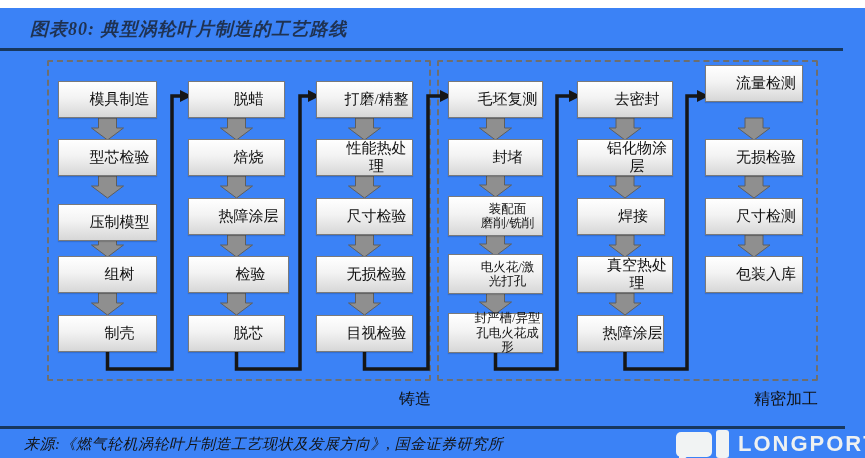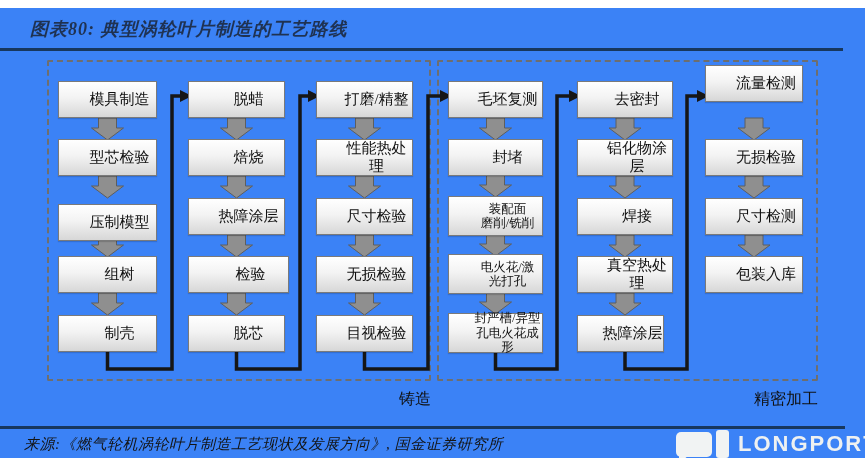--- a/index.html
+++ b/index.html
@@ -112,21 +112,21 @@
   <div class="pbox" style="left:448px;top:131px;width:95px">封堵</div>
   <div class="pbox two" style="left:448px;top:188px;width:95px">装配面
 磨削/铣削</div>
   <div class="pbox two" style="left:448px;top:246px;width:95px">电火花/激
 光打孔</div>
   <div class="pbox two" style="left:448px;top:305px;width:95px">封严槽/异型
 孔电火花成形</div>
 
   <div class="pbox" style="left:577px;top:73px;width:96px">去密封</div>
   <div class="pbox" style="left:577px;top:131px;width:96px">铝化物涂层</div>
-  <div class="pbox" style="left:577px;top:190px;width:96px">焊接</div>
+  <div class="pbox" style="left:577px;top:190px;width:88px">焊接</div>
   <div class="pbox" style="left:577px;top:248px;width:96px">真空热处理</div>
   <div class="pbox" style="left:577px;top:307px;width:87px">热障涂层</div>
 
   <div class="pbox" style="left:705px;top:57px;width:98px">流量检测</div>
   <div class="pbox" style="left:705px;top:131px;width:98px">无损检验</div>
   <div class="pbox" style="left:705px;top:190px;width:98px">尺寸检测</div>
   <div class="pbox" style="left:705px;top:248px;width:98px">包装入库</div>
 
   <div class="glabel glabel-left">铸造</div>
   <div class="glabel glabel-right">精密加工</div>

